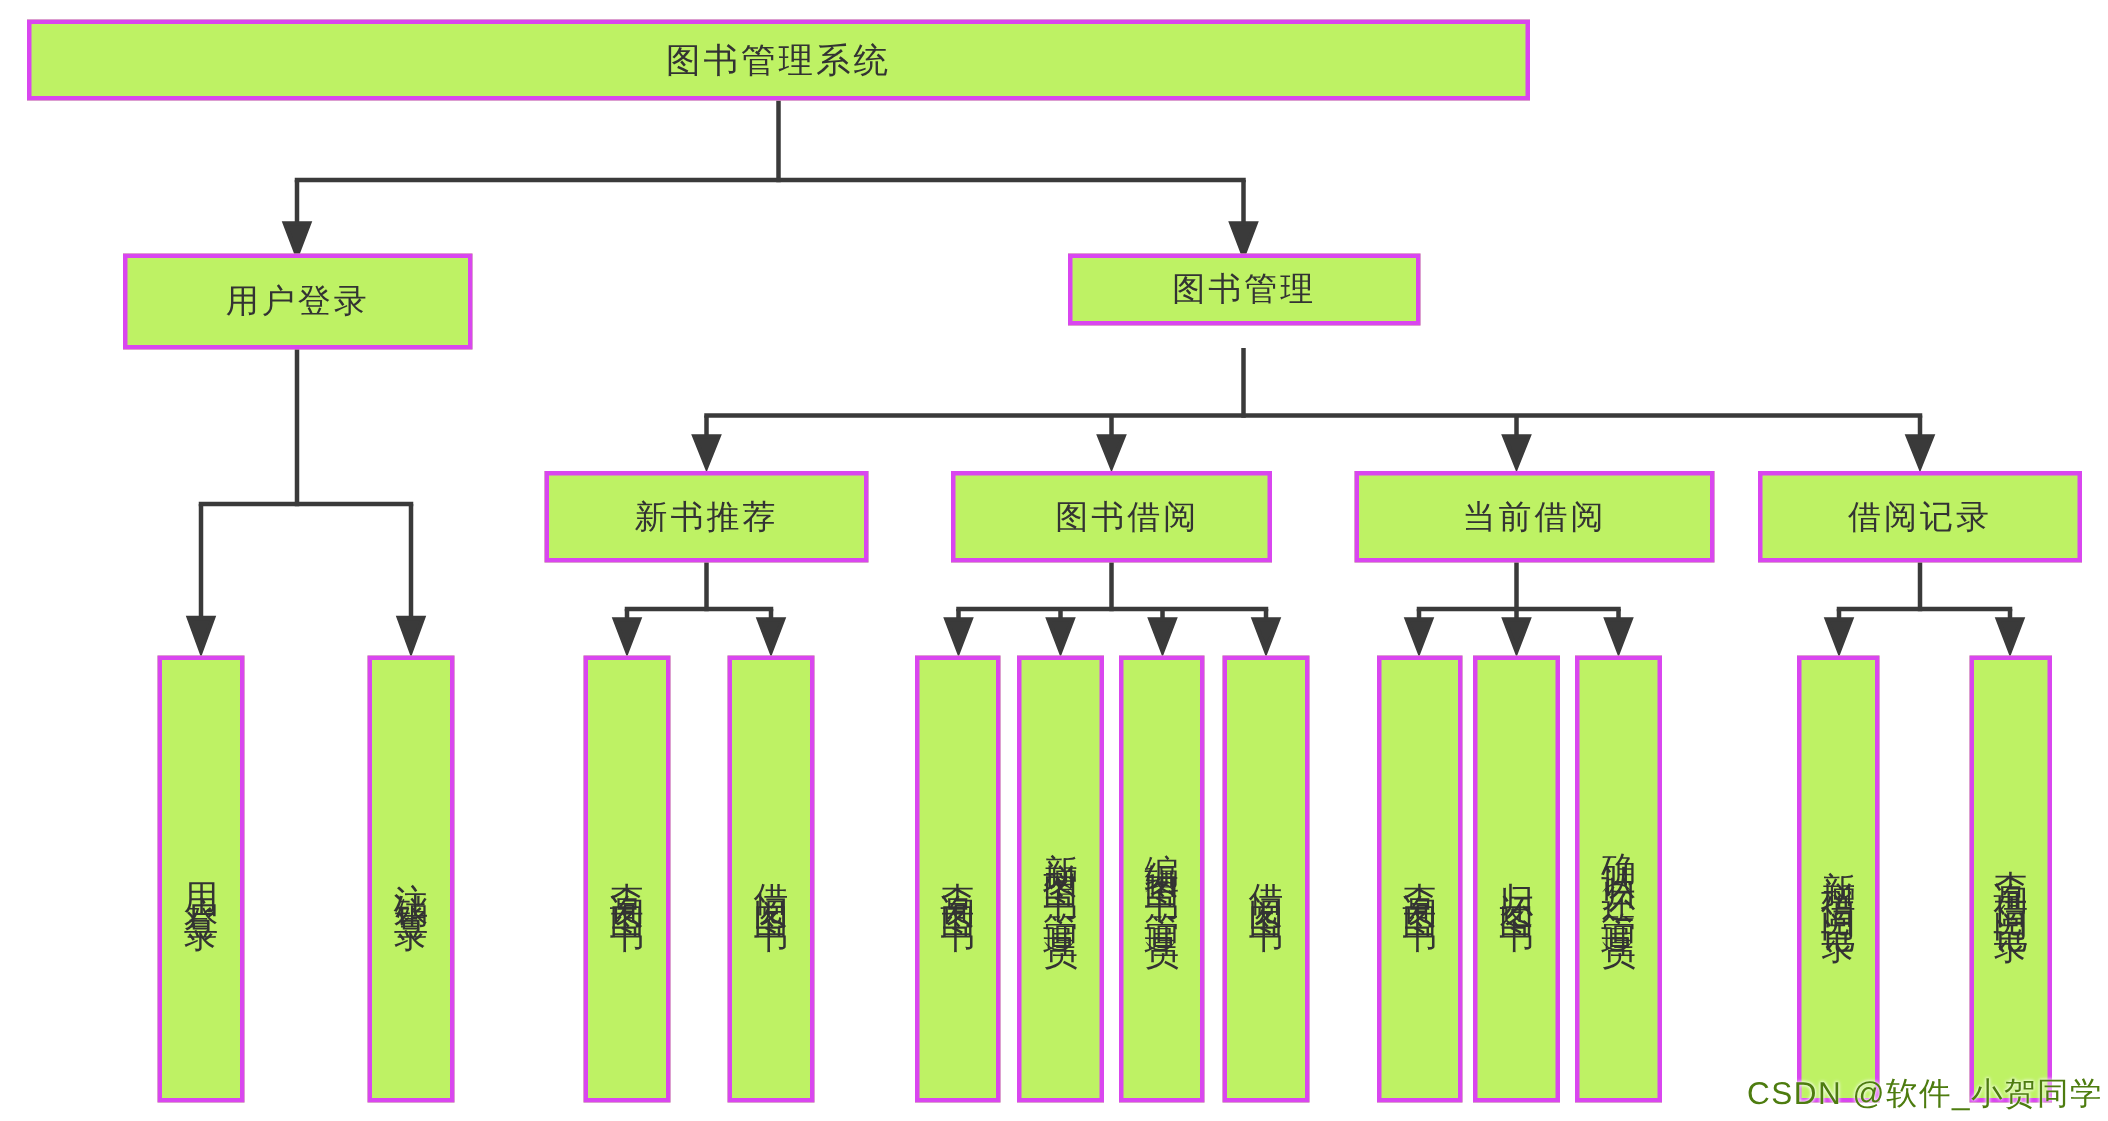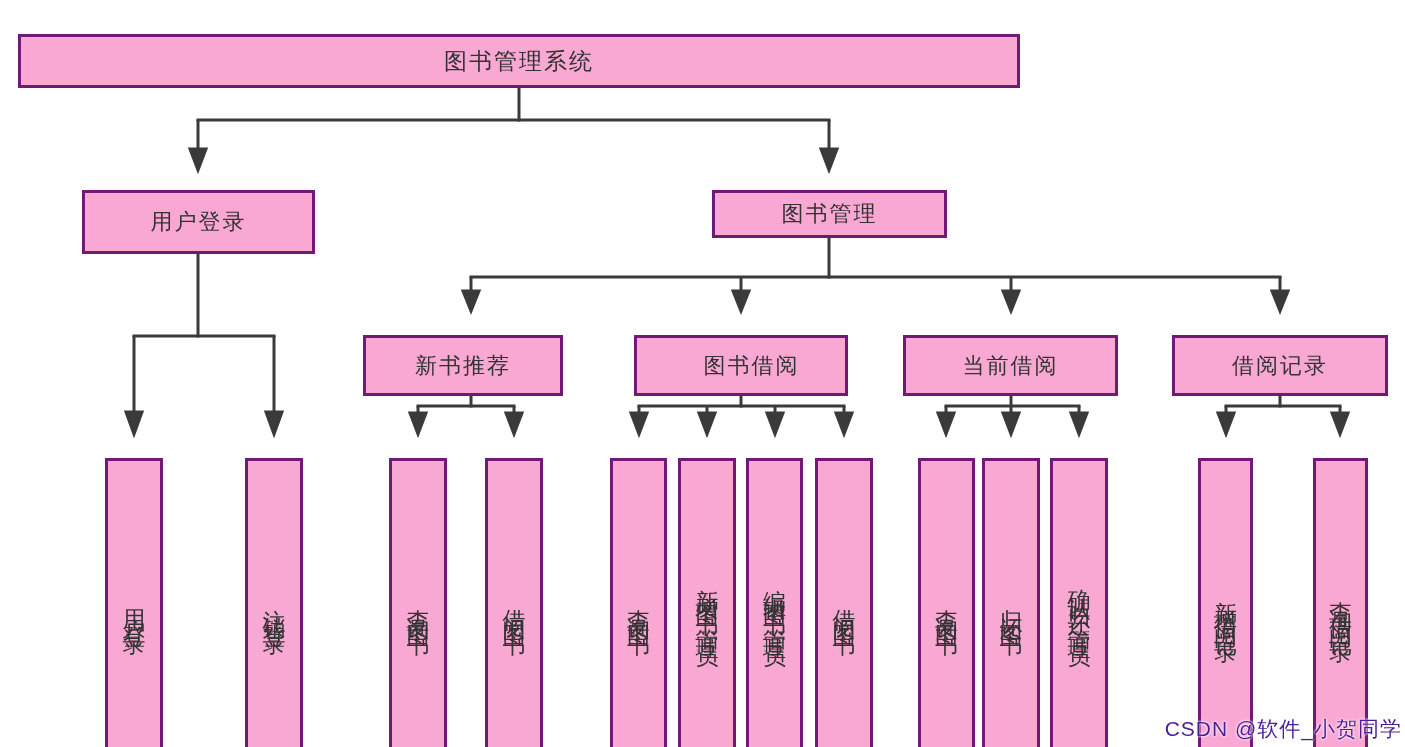--- a/index.html
+++ b/index.html
@@ -14,27 +14,26 @@
   }
   .connectors {
     position: absolute;
     left: 0; top: 0;
     z-index: 0;
     pointer-events: none;
   }
   .box {
     position: absolute;
     box-sizing: border-box;
-    border: 3px solid #701a75;
-    background: #f9a8d4;
+    border: 3px solid #d946ef;
+    background: #bef264;
     display: flex;
     align-items: center;
     justify-content: center;
     z-index: 1;
-    margin-top: 21px;
   }
   .hlabel {
     font-size: 22px;
     letter-spacing: 2px;
     white-space: nowrap;
   }
   .root-label { font-size: 23px; }
   .leaf { top: 437px; height: 298px; }
   .vlabel {
     writing-mode: vertical-rl;
@@ -43,21 +42,21 @@
     line-height: 1;
     white-space: nowrap;
   }
   .watermark {
     position: absolute;
     right: 3px;
     bottom: 4px;
     z-index: 3;
     font-size: 21px;
     letter-spacing: 1px;
-    color: #4c1d95;
+    color: #4d7c0f;
     text-shadow: 0 0 2px #ffffff, 0 0 3px #ffffff;
     white-space: nowrap;
   }
 </style>
 </head>
 <body>
 
 <div class="canvas">
 
   <svg class="connectors" width="1405" height="747" viewBox="0 0 1405 747" stroke="#3a3a3a" stroke-width="3" fill="#3a3a3a">
@@ -126,27 +125,27 @@
     <span class="hlabel root-label">图书管理系统</span>
   </div>
 
   <div class="box" style="left:82px; top:169px; width:233px; height:64px;">
     <span class="hlabel">用户登录</span>
   </div>
   <div class="box" style="left:712px; top:169px; width:235px; height:48px;">
     <span class="hlabel">图书管理</span>
   </div>
 
-  <div class="box" style="left:363px; top:314px; width:200px; height:61px;">
+  <div class="box" style="left:363px; top:314px; width:216px; height:61px;">
     <span class="hlabel">新书推荐</span>
   </div>
   <div class="box" style="left:634px; top:314px; width:214px; height:61px;padding-left:21px;">
     <span class="hlabel">图书借阅</span>
   </div>
-  <div class="box" style="left:903px; top:314px; width:215px; height:61px;">
+  <div class="box" style="left:903px; top:314px; width:240px; height:61px;">
     <span class="hlabel">当前借阅</span>
   </div>
   <div class="box" style="left:1172px; top:314px; width:216px; height:61px;">
     <span class="hlabel">借阅记录</span>
   </div>
 
   <div class="box leaf" style="left:105px; width:58px;">
     <span class="vlabel">用户登录</span>
   </div>
   <div class="box leaf" style="left:245px; width:58px;">

